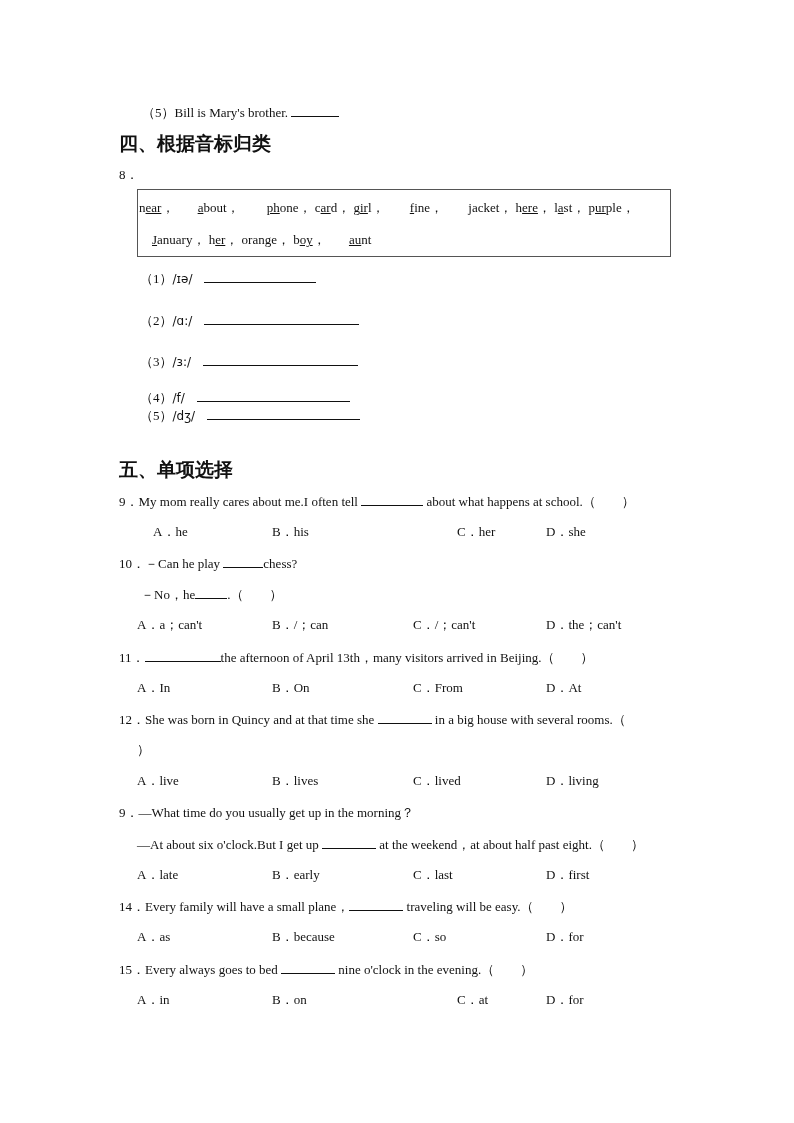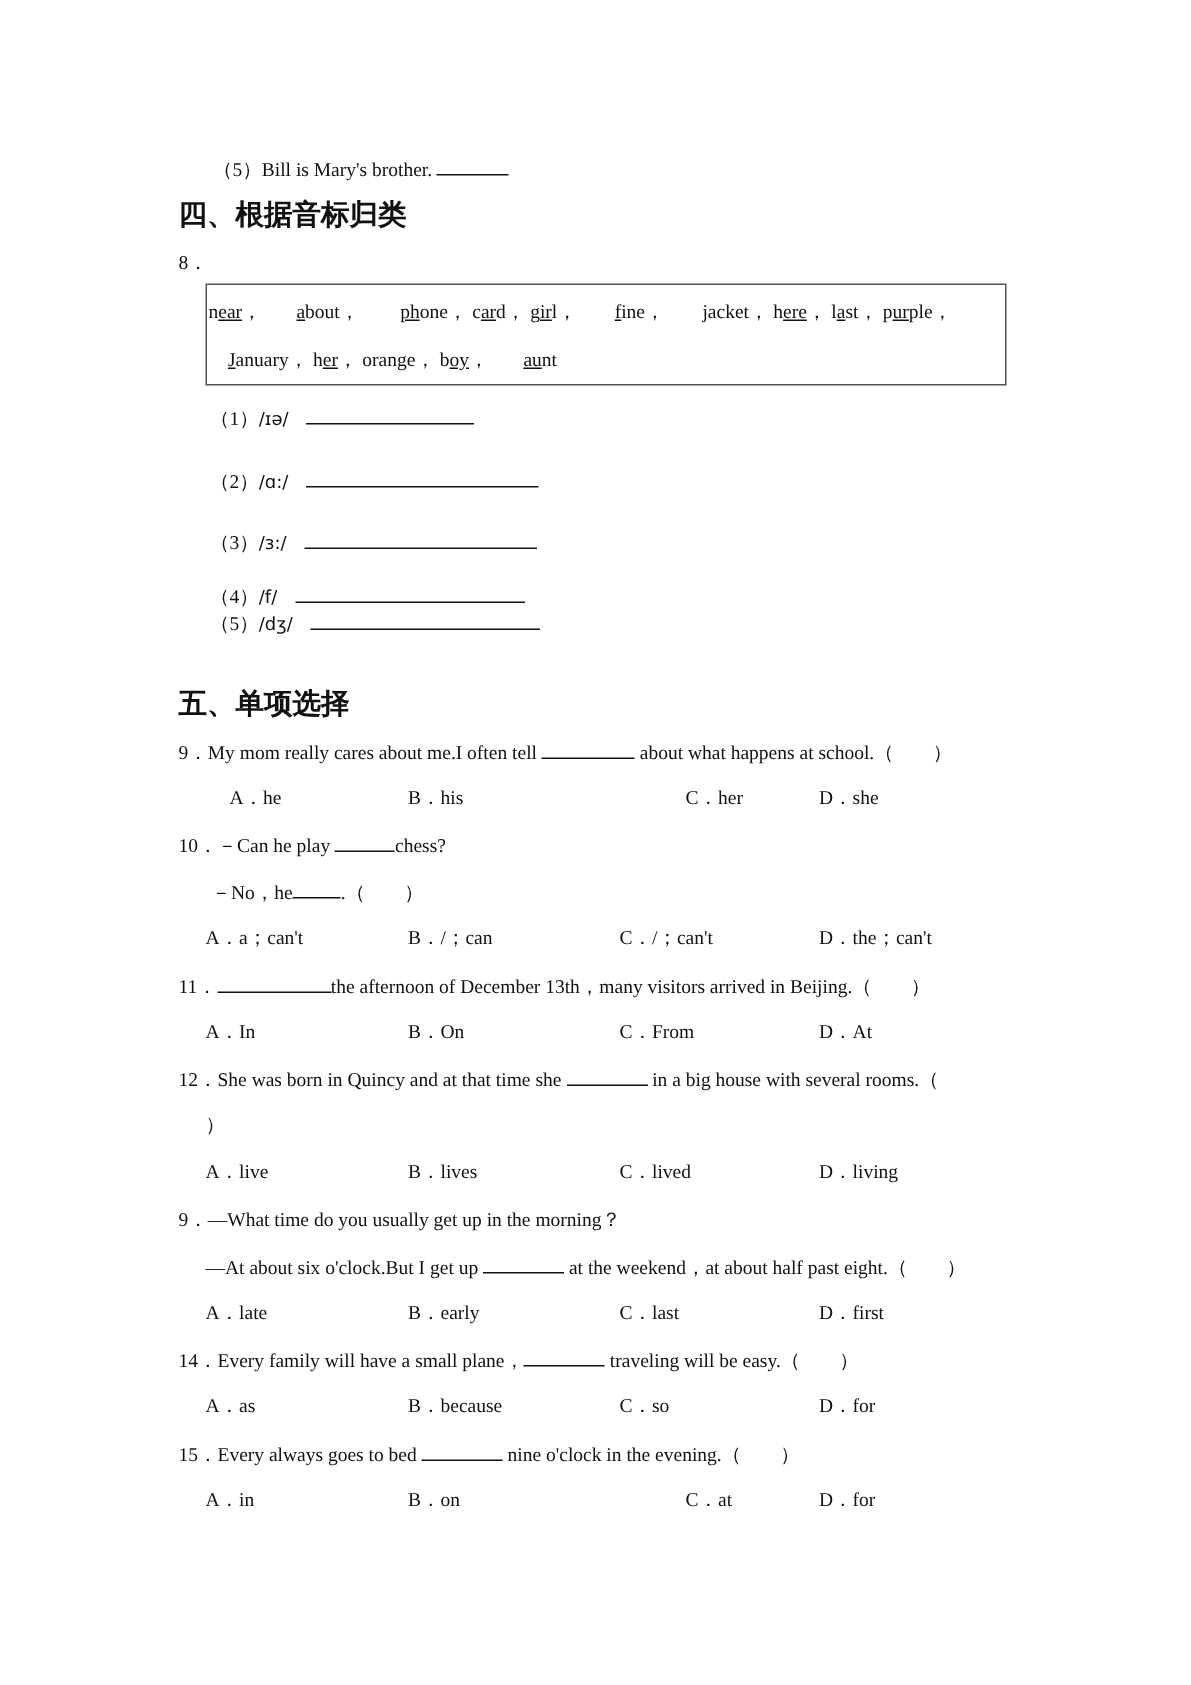--- a/index.html
+++ b/index.html
@@ -75,21 +75,21 @@
 </div>
 <div class="line" style="left:141px;top:586px;">
   <span>－No，he</span><span class="blank" style="width:32px;"></span><span>.（　　）</span>
 </div>
 <div class="opt" style="left:137px;top:617px;">A．a；can't</div>
 <div class="opt" style="left:272px;top:617px;">B．/；can</div>
 <div class="opt" style="left:413px;top:617px;">C．/；can't</div>
 <div class="opt" style="left:546px;top:617px;">D．the；can't</div>
 
 <div class="line" style="left:119px;top:649px;">
-  <span>11．</span><span class="blank" style="width:76px;"></span><span>the afternoon of December  13th，many visitors arrived in Beijing.（　　）</span>
+  <span>11．</span><span class="blank" style="width:76px;"></span><span>the afternoon of April  13th，many visitors arrived in Beijing.（　　）</span>
 </div>
 <div class="opt" style="left:137px;top:680px;">A．In</div>
 <div class="opt" style="left:272px;top:680px;">B．On</div>
 <div class="opt" style="left:413px;top:680px;">C．From</div>
 <div class="opt" style="left:546px;top:680px;">D．At</div>
 
 <div class="line" style="left:119px;top:711px;">
   <span>12．</span><span>She was born in Quincy and at that time she </span><span class="blank" style="width:54px;"></span><span> in a big house with several rooms.（</span>
 </div>
 <div class="line" style="left:137px;top:742px;">）</div>

